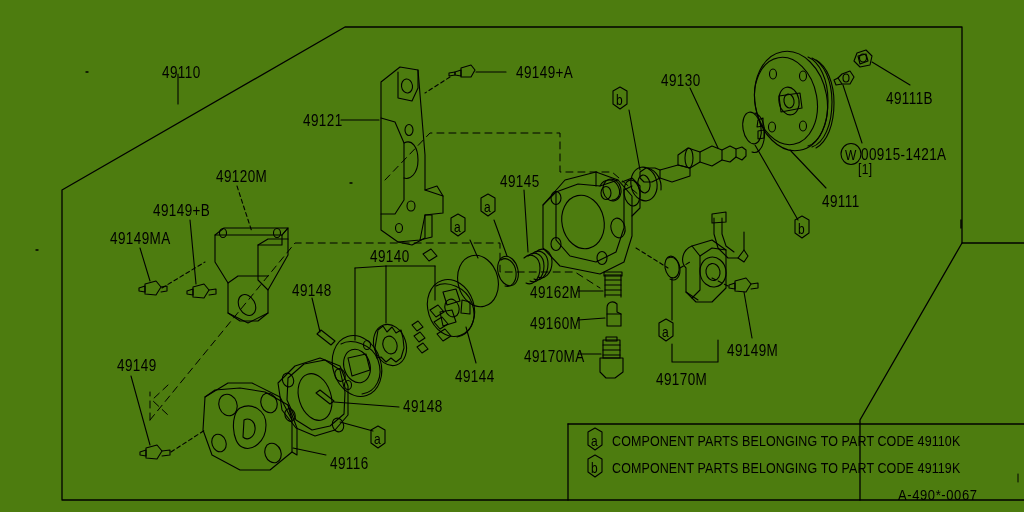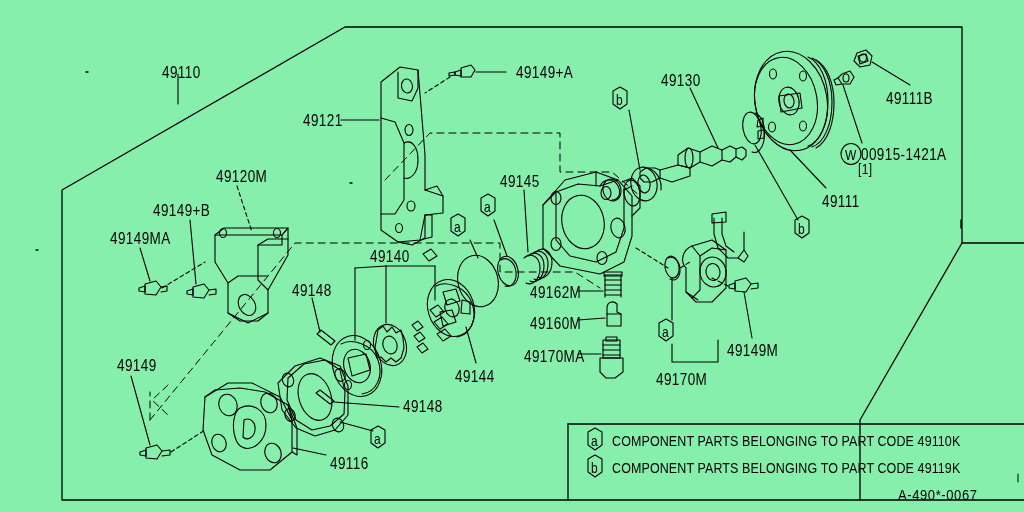--- a/index.html
+++ b/index.html
@@ -4,21 +4,21 @@
 <style>
   html, body {
     margin: 0;
     padding: 0;
     background: #ffffff;
   }
   #page {
     position: relative;
     width: 1024px;
     height: 512px;
-    background: #86efac;
+    background: #4d7c0f;
     font-family: "Liberation Sans", sans-serif;
     overflow: hidden;
   }
   #canvas {
     position: absolute;
     left: 0;
     top: 0;
     width: 1024px;
     height: 512px;
   }

